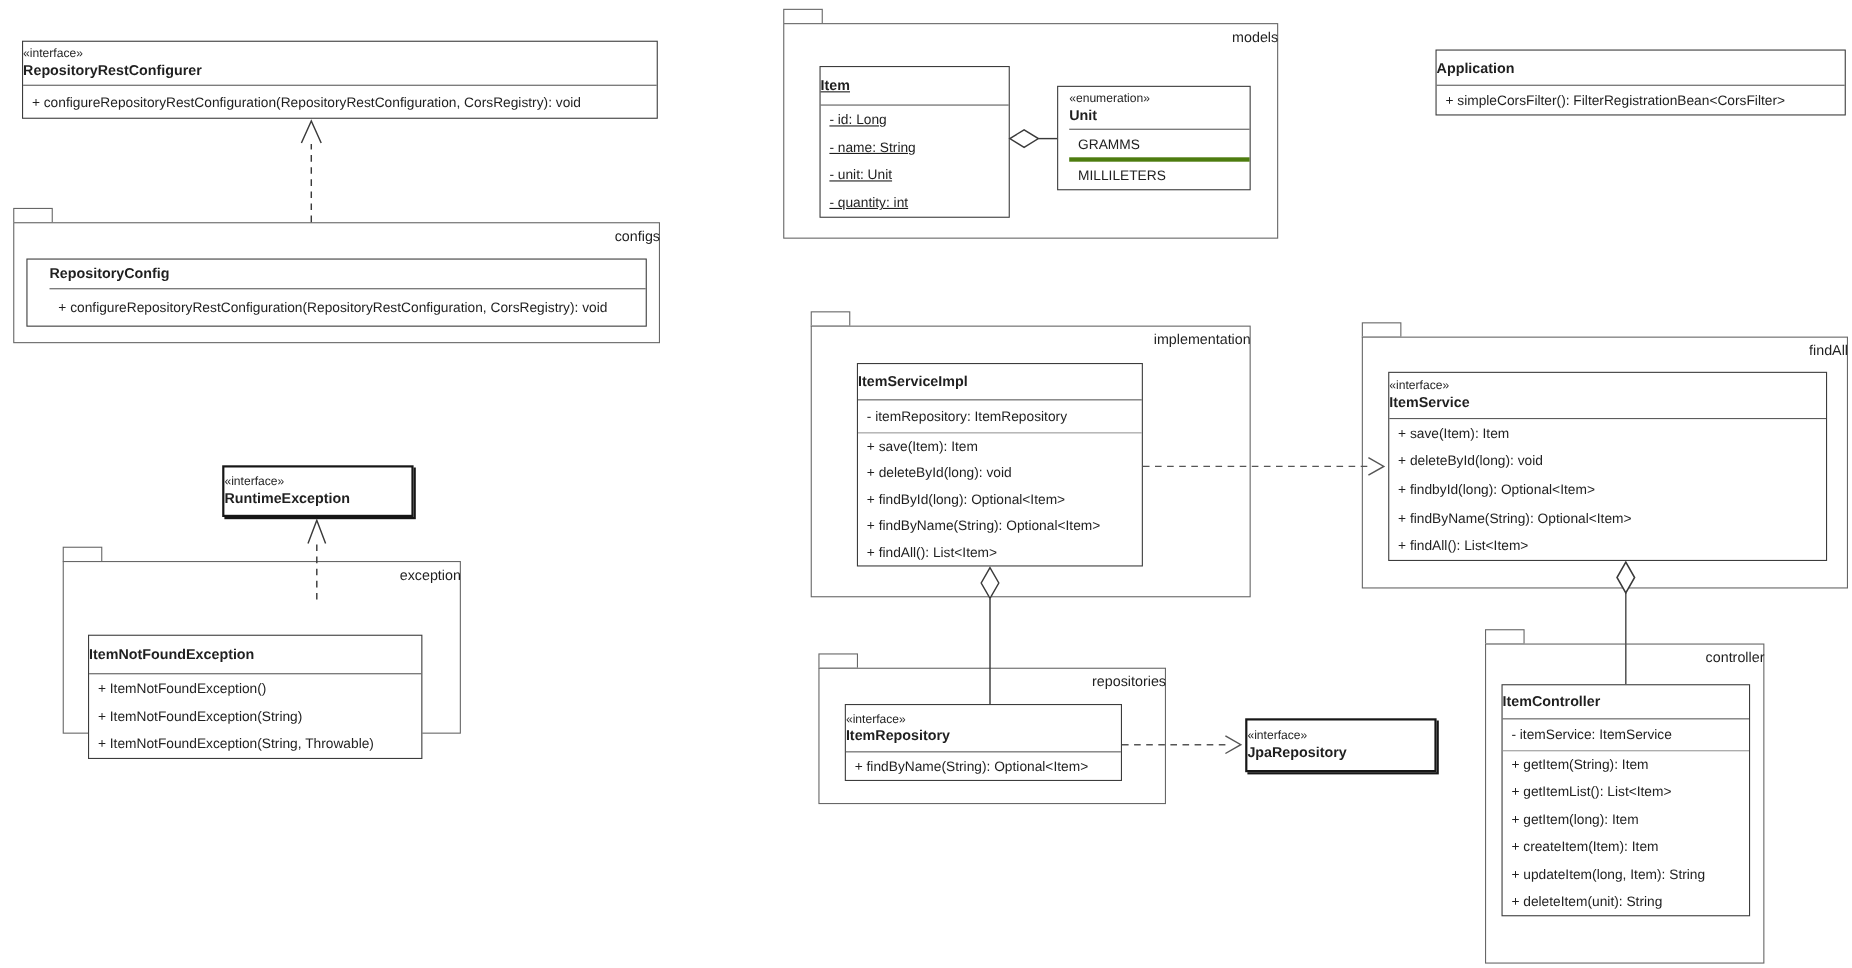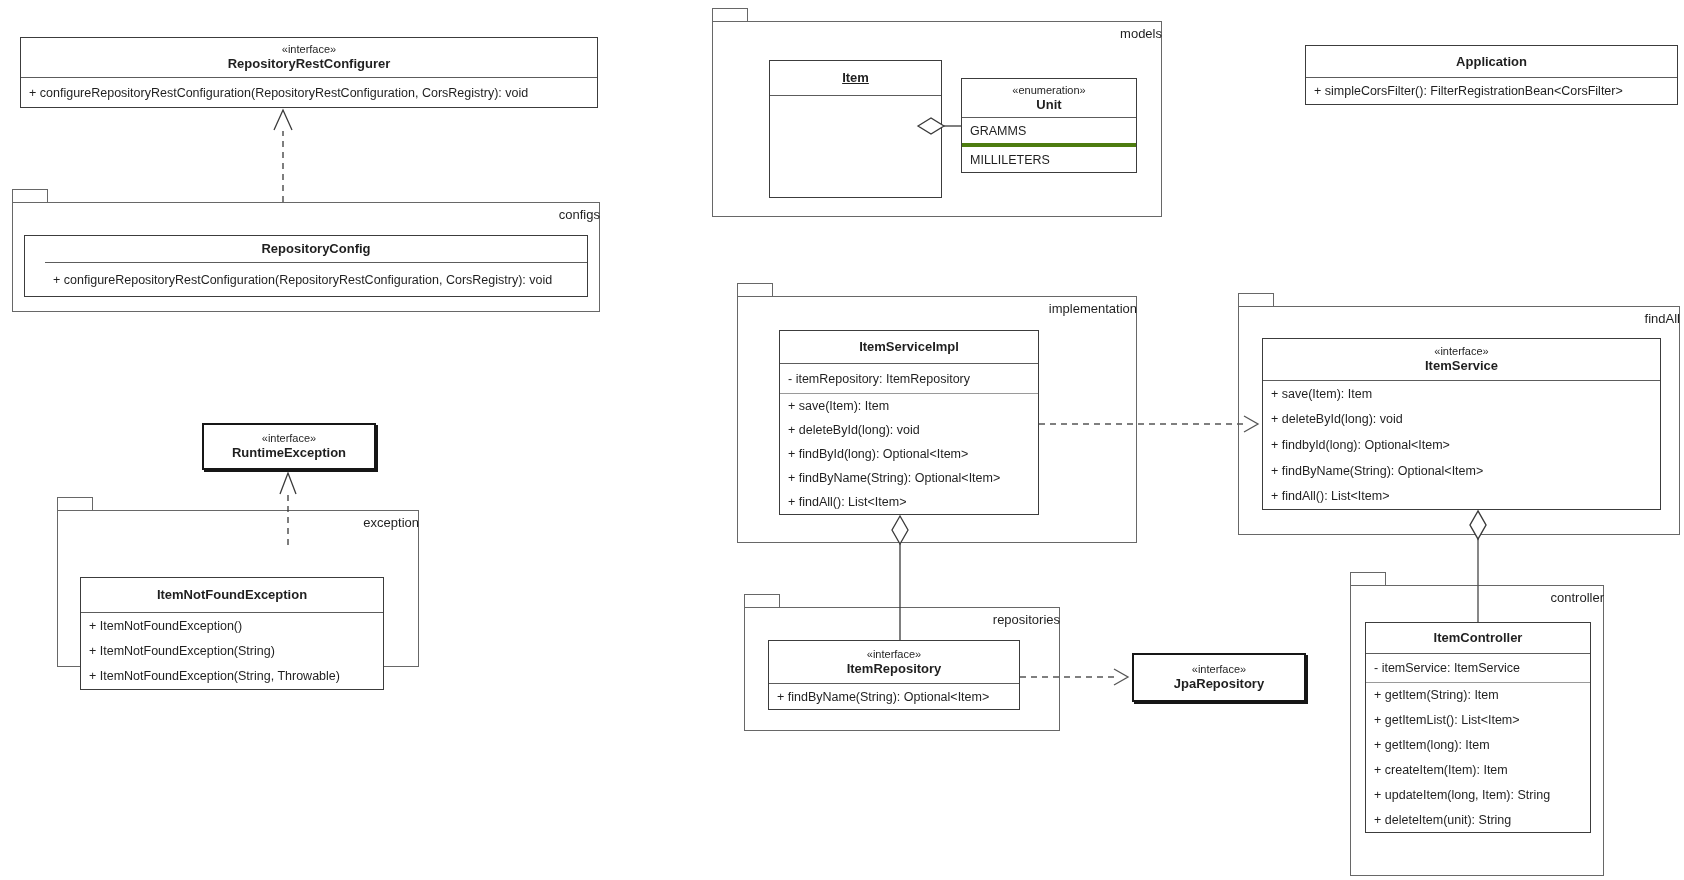--- a/index.html
+++ b/index.html
@@ -12,21 +12,21 @@
               border:1px solid #676767; box-sizing:border-box; }
   .pkg .pbody { position:absolute; left:0; top:13px; right:0; bottom:0; background:#fff;
               border:1px solid #676767; box-sizing:border-box; }
   .pkg .plabel { position:absolute; top:18px; left:0; right:0; text-align:right;
               font-size:13px; line-height:15px; }
 
   
   .cls { position:absolute; background:#fff; border:1px solid #3c3c3c; box-sizing:border-box;
          display:flex; flex-direction:column; z-index:2; }
   .cls.shadowed { border:2px solid #161616; box-shadow:2px 2px 0 #161616; }
-  .hdr { display:flex; flex-direction:column; align-items:center; justify-content:center;
+  .hdr { display:flex; flex-direction:column; justify-content:center;
          border-bottom:1px solid #5c5c5c; box-sizing:border-box; }
   .hdr.noline { border-bottom:none; }
   .stereo { font-size:11px; line-height:13px; }
   .cname  { font-size:13px; line-height:16px; font-weight:bold; }
   .sec { display:flex; flex-direction:column; box-sizing:border-box; }
   .sec.grow { flex:1; }
   .sec + .sec { border-top:1px solid #9a9a9a; }
   .row { flex:1; display:flex; align-items:center; padding:0 6px 0 8px;
          font-size:12.5px; white-space:nowrap; overflow:hidden; }
   .enum-sec .row + .row { border-top:4px solid #4d7c0f; }
@@ -112,27 +112,33 @@
     <div class="hdr" style="height:35px;">
       <span class="cname">ItemNotFoundException</span>
     </div>
     <div class="sec grow">
       <div class="row">+ ItemNotFoundException()</div>
       <div class="row">+ ItemNotFoundException(String)</div>
       <div class="row">+ ItemNotFoundException(String, Throwable)</div>
     </div>
   </div>
 
-  <div class="cls" style="left:769px;top:60px;width:173px;height:138px;text-decoration:underline;">
+  <div class="cls" style="left:745px;top:60px;width:173px;height:138px;text-decoration:underline;">
     <div class="hdr" style="height:35px;">
       <span class="cname">Item</span>
     </div>
-  </div>
-
-  <div class="cls" style="left:961px;top:78px;width:176px;height:95px;">
+    <div class="sec grow">
+      <div class="row">- id: Long</div>
+      <div class="row">- name: String</div>
+      <div class="row">- unit: Unit</div>
+      <div class="row">- quantity: int</div>
+    </div>
+  </div>
+
+  <div class="cls" style="left:961px;top:78px;width:176px;height:95px;padding-left:10px;">
     <div class="hdr" style="height:39px;">
       <span class="stereo">«enumeration»</span>
       <span class="cname">Unit</span>
     </div>
     <div class="sec grow enum-sec">
       <div class="row">GRAMMS</div>
       <div class="row">MILLILETERS</div>
     </div>
   </div>
 

